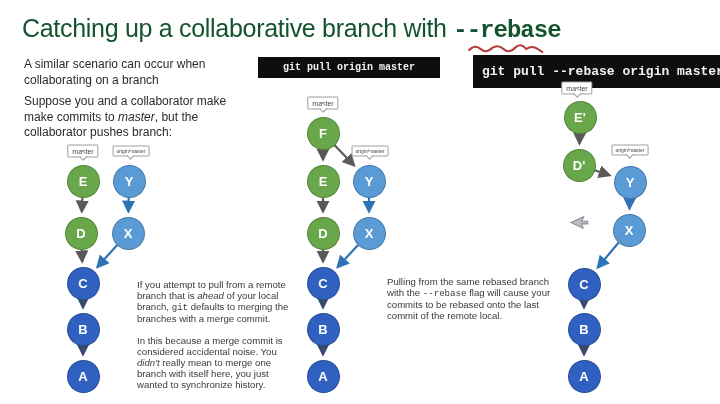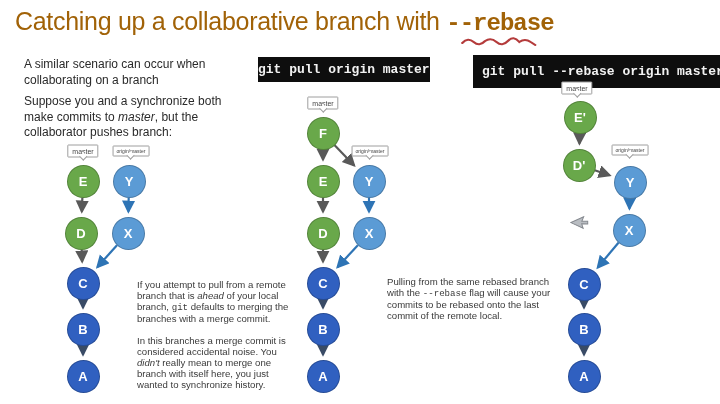--- a/index.html
+++ b/index.html
@@ -2,40 +2,40 @@
 <html><head>
 <meta charset="utf-8">
 <style>
   html,body{margin:0;padding:0;background:#e8e8e8;}
   .slide{
     position:relative;width:720px;height:404px;background:#ffffff;
     overflow:hidden;font-family:"Liberation Sans",sans-serif;color:#262626;
   }
   
   .title{
-    position:absolute;left:10px;top:2px;margin:5px;font-size:25px;font-weight:400;
-    color:#a16207;letter-spacing:-0.3px;white-space:nowrap;
+    position:absolute;left:10px;top:2px;margin:12px;font-size:25px;font-weight:400;
+    color:#14532d;letter-spacing:-0.3px;white-space:nowrap;
   }
   .title-code{
     position:relative;display:inline-block;
     font-family:"Liberation Mono","DejaVu Sans Mono",monospace;
     font-weight:700;font-size:24px;letter-spacing:-1px;
   }
   .squiggle{position:absolute;left:14px;right:2px;bottom:-9px;width:calc(100% - 16px);height:10px;}
   
   .intro{position:absolute;margin:12px;font-size:12px;line-height:15.5px;color:#2a2a2a;}
   .intro.p1{left:12px;top:45px;width:205px;}
   .intro.p2{left:12px;top:82px;width:218px;}
   
   .cmd{
     position:absolute;background:#0e0e0e;color:#f2f2f2;
     font-family:"Liberation Mono","DejaVu Sans Mono",monospace;
     font-weight:700;white-space:nowrap;
   }
-  .cmd-merge{left:258px;top:57px;font-size:13px;padding:5px 0;}
+  .cmd-merge{left:258px;top:57px;font-size:10px;padding:5px 25px;}
   .cmd-rebase{left:473px;top:55px;font-size:13px;padding:9px 9px;}
   
   .note{position:absolute;font-size:9.6px;line-height:11px;color:#3a3a3a;}
   .note p{margin:0 0 11px 0;}
   .note-merge{left:137px;top:279px;width:161px;}
   .note-rebase{left:387px;top:276px;width:174px;}
   .seg-italic{font-style:italic;}
   .seg-mono{font-family:"Liberation Mono","DejaVu Sans Mono",monospace;font-size:0.95em;}
   
   #edges{position:absolute;left:0;top:0;width:720px;height:404px;z-index:1;pointer-events:none;}
@@ -61,28 +61,28 @@
 </head>
 <body>
 
 <div class="slide">
 
   <h1 class="title"><span>Catching up a collaborative branch with </span><span class="title-code"><span>--rebase</span><svg class="squiggle" viewBox="0 0 80 10" preserveAspectRatio="none">
           <path d="M2,7 Q7,1 12,6 T22,5 Q27,1 32,6 T42,5 T52,6 Q57,2 62,6 L66,9" fill="none" stroke-width="2" stroke-linecap="round" stroke="#b43b3b"></path>
         </svg></span></h1>
 
   <p class="intro p1"><span>A similar scenario can occur when collaborating on a branch</span></p>
-  <p class="intro p2"><span>Suppose you and a synchronize both make commits to </span><span class="seg-italic">master</span><span>, but the collaborator pushes branch:</span></p>
+  <p class="intro p2"><span>Suppose you and a collaborator make make commits to </span><span class="seg-italic">master</span><span>, but the collaborator pushes branch:</span></p>
 
   <div class="cmd cmd-merge">git pull origin master</div>
   <div class="cmd cmd-rebase">git pull --rebase origin master</div>
 
   <div class="note note-merge">
     <p><span>If you attempt to pull from a remote branch that is </span><span class="seg-italic">ahead</span><span> of your local branch, </span><span class="seg-mono">git</span><span> defaults to merging the branches with a merge commit.</span></p>
-    <p><span>In this branches a merge commit is considered accidental noise. You </span><span class="seg-italic">didn't</span><span> really mean to merge one branch with itself here, you just wanted to synchronize history.</span></p>
+    <p><span>In this because a merge commit is considered accidental noise. You </span><span class="seg-italic">didn't</span><span> really mean to merge one branch with itself here, you just wanted to synchronize history.</span></p>
   </div>
   <div class="note note-rebase">
     <p><span>Pulling from the same rebased branch with the </span><span class="seg-mono">--rebase</span><span> flag will cause your commits to be rebased onto the last commit of the remote local.</span></p>
   </div>
 
   <svg id="edges">
       <defs id="edge-defs">
         <marker id="arr-gray" markerWidth="7" markerHeight="7" refX="5" refY="3" orient="auto">
           <path d="M0,0 L6,3 L0,6 Z" fill="#595959"></path>
         </marker>

